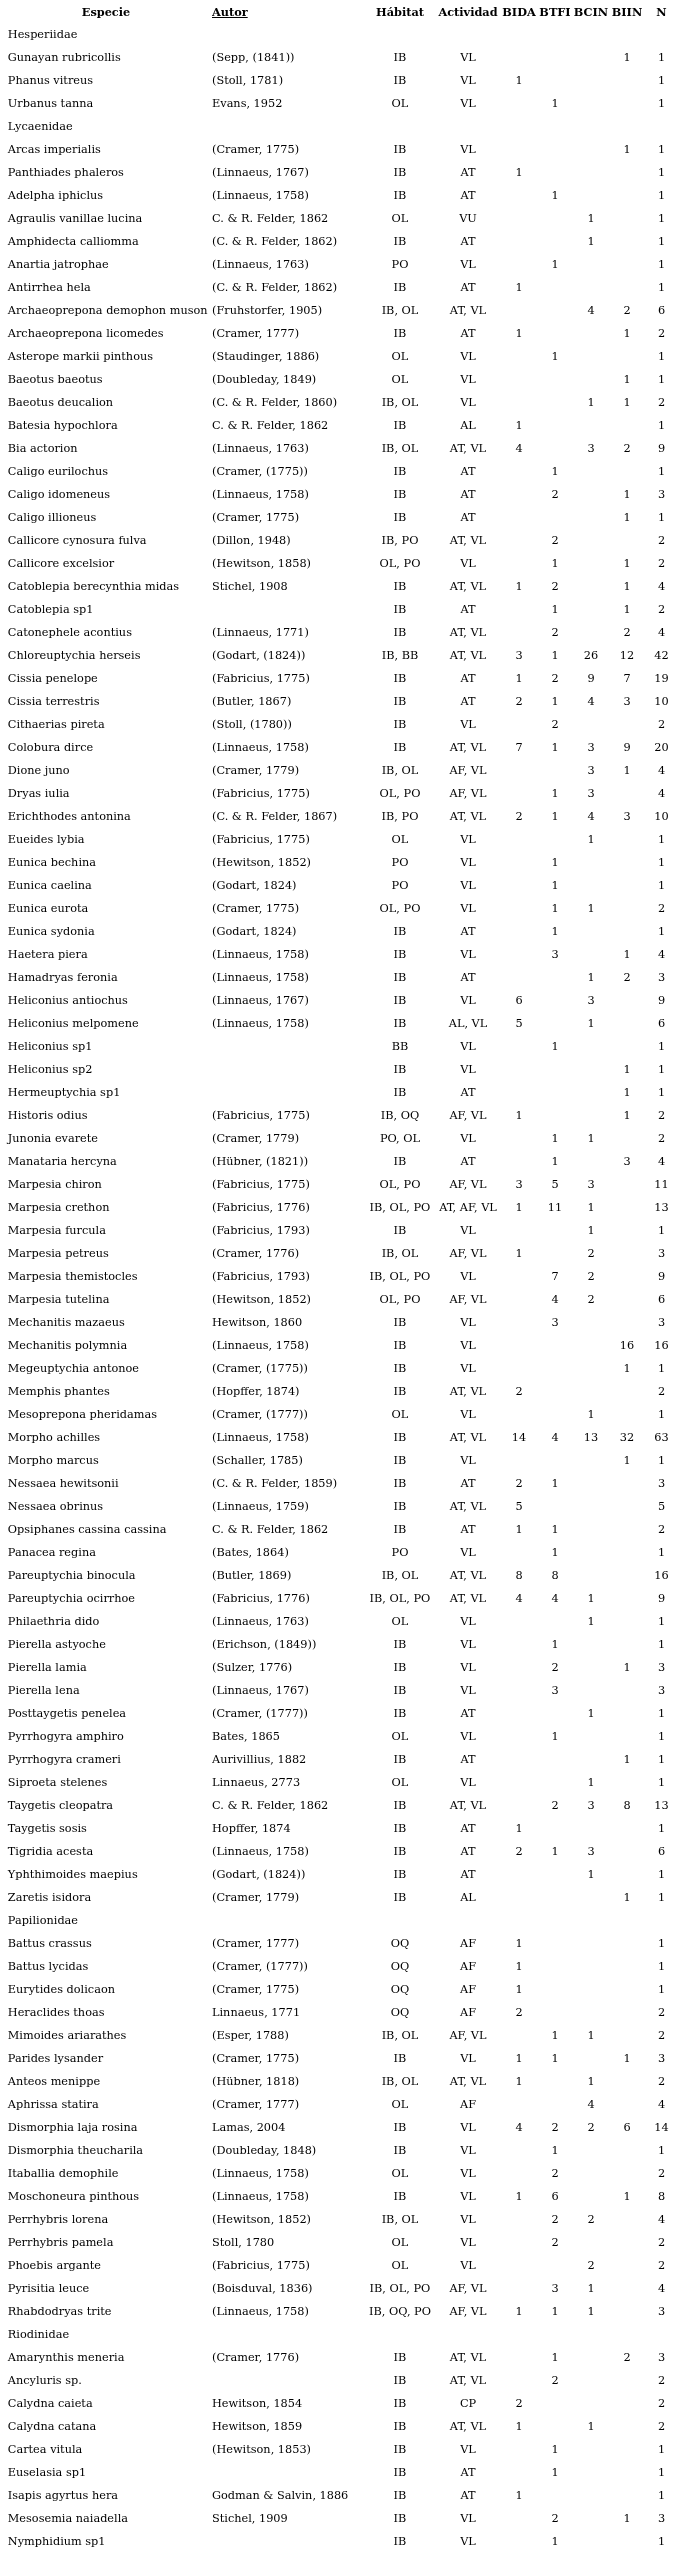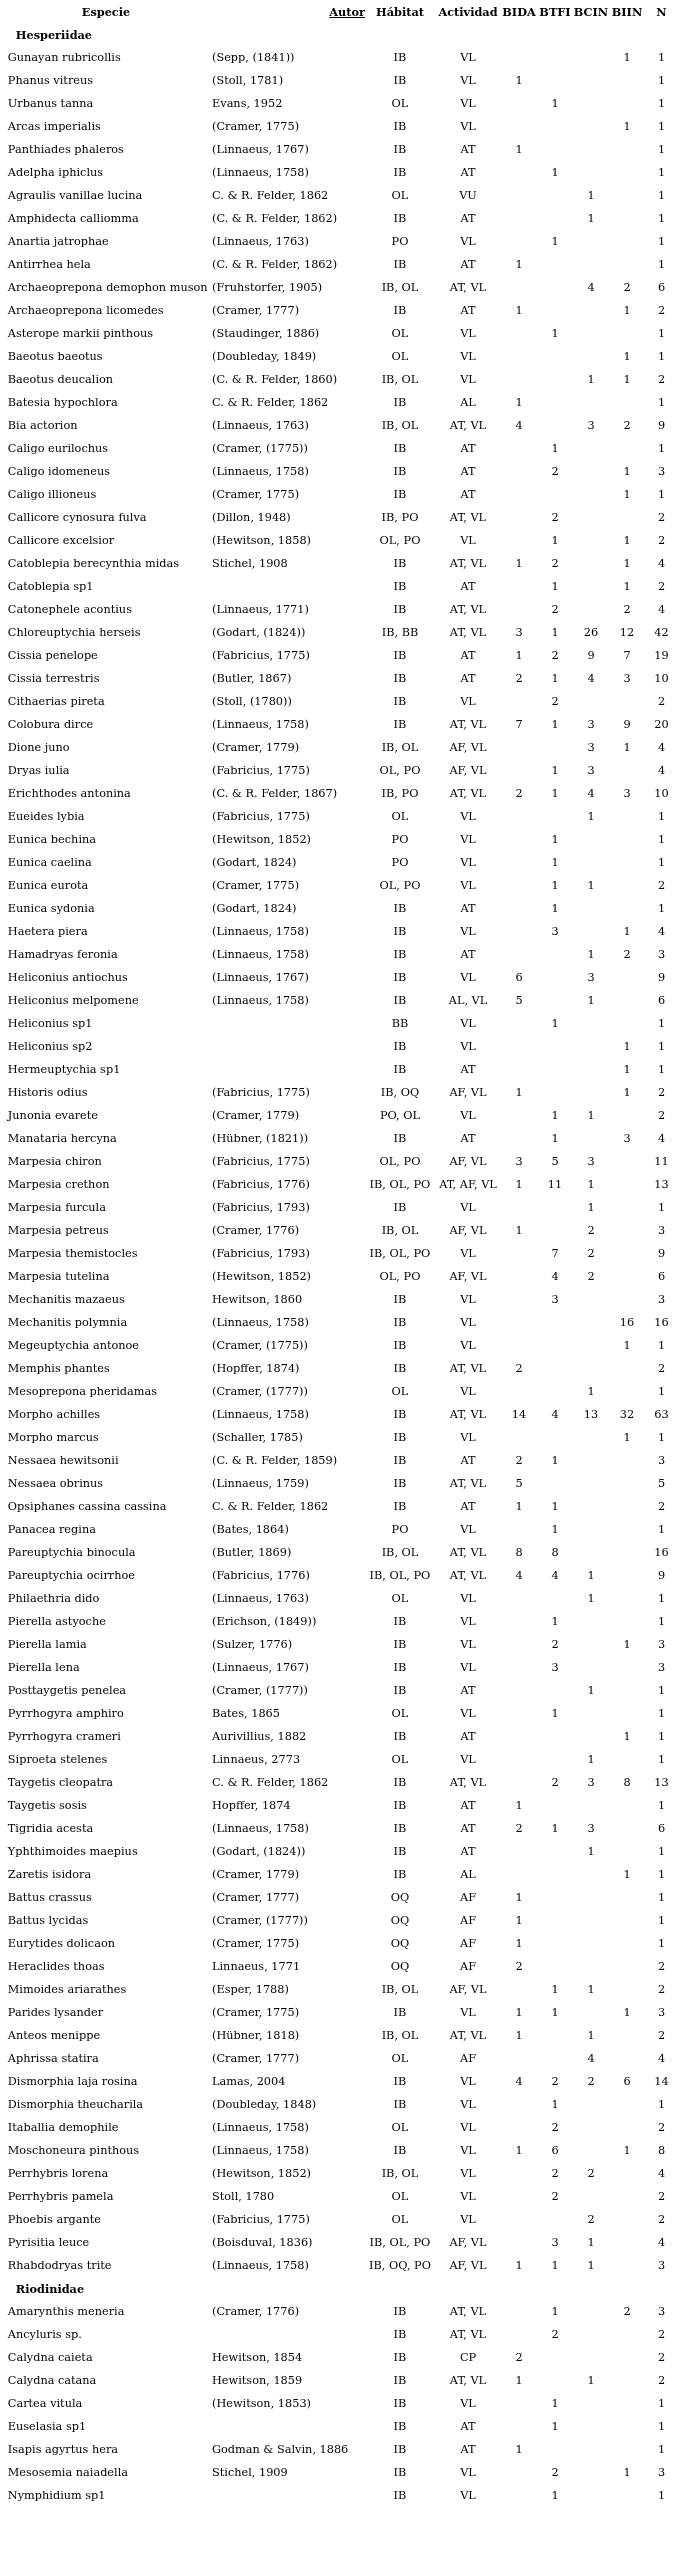--- a/index.html
+++ b/index.html
@@ -13,22 +13,22 @@
   .row { display: flex; height: 23px; align-items: center; }
   .c { overflow: hidden; white-space: nowrap; box-sizing: border-box; }
   .especie   { width: 212px; padding-left: 7.8px; text-align: left; }
   .autor     { width: 153px; text-align: left; }
   .habitat   { width: 70px;  text-align: center; }
   .actividad { width: 66px;  text-align: center; }
   .bida, .btfi, .bcin, .biin { width: 36px; text-align: center; }
   .ncol      { flex: 1; text-align: center; }
   .header .c { font-weight: bold; }
   .header .especie { text-align: center; padding-left: 0; }
-  .header .autor   { text-align: right; text-decoration: underline; }
-  .family .especie { font-weight: bold; margin-left: 8px; }
+  .header .autor   { text-align: left; text-decoration: underline; }
+  .family .especie { font-weight: normal; }
 </style>
 </head>
 <body>
 
 <div class="table">
   <div class="row header">
     <div class="c especie">Especie</div>
     <div class="c autor">Autor</div>
     <div class="c habitat">Hábitat</div>
     <div class="c actividad">Actividad</div>
@@ -76,20 +76,31 @@
         <div class="c especie">Urbanus tanna</div>
         <div class="c autor">Evans, 1952</div>
         <div class="c habitat">OL</div>
         <div class="c actividad">VL</div>
         <div class="c bida"></div>
         <div class="c btfi">1</div>
         <div class="c bcin"></div>
         <div class="c biin"></div>
         <div class="c ncol">1</div>
       </div>
+      <div class="row family">
+        <div class="c especie">Lycaenidae</div>
+        <div class="c autor"></div>
+        <div class="c habitat"></div>
+        <div class="c actividad"></div>
+        <div class="c bida"></div>
+        <div class="c btfi"></div>
+        <div class="c bcin"></div>
+        <div class="c biin"></div>
+        <div class="c ncol"></div>
+      </div>
       <div class="row species">
         <div class="c especie">Arcas imperialis</div>
         <div class="c autor">(Cramer, 1775)</div>
         <div class="c habitat">IB</div>
         <div class="c actividad">VL</div>
         <div class="c bida"></div>
         <div class="c btfi"></div>
         <div class="c bcin"></div>
         <div class="c biin">1</div>
         <div class="c ncol">1</div>
@@ -923,20 +934,31 @@
         <div class="c especie">Zaretis isidora</div>
         <div class="c autor">(Cramer, 1779)</div>
         <div class="c habitat">IB</div>
         <div class="c actividad">AL</div>
         <div class="c bida"></div>
         <div class="c btfi"></div>
         <div class="c bcin"></div>
         <div class="c biin">1</div>
         <div class="c ncol">1</div>
       </div>
+      <div class="row family">
+        <div class="c especie">Papilionidae</div>
+        <div class="c autor"></div>
+        <div class="c habitat"></div>
+        <div class="c actividad"></div>
+        <div class="c bida"></div>
+        <div class="c btfi"></div>
+        <div class="c bcin"></div>
+        <div class="c biin"></div>
+        <div class="c ncol"></div>
+      </div>
       <div class="row species">
         <div class="c especie">Battus crassus</div>
         <div class="c autor">(Cramer, 1777)</div>
         <div class="c habitat">OQ</div>
         <div class="c actividad">AF</div>
         <div class="c bida">1</div>
         <div class="c btfi"></div>
         <div class="c bcin"></div>
         <div class="c biin"></div>
         <div class="c ncol">1</div>

